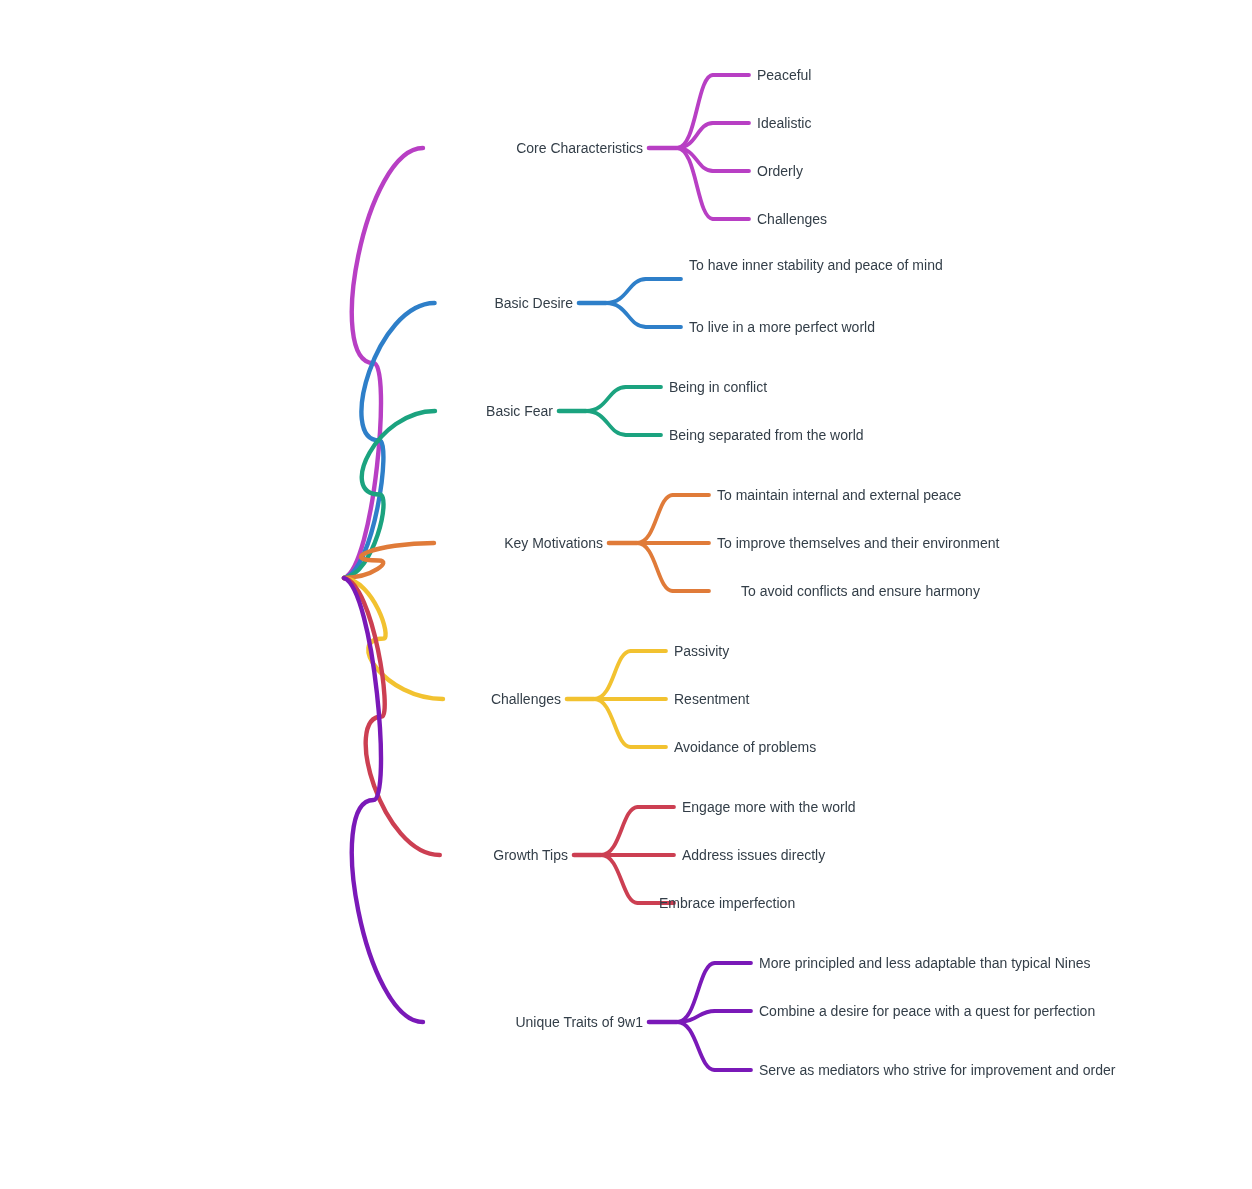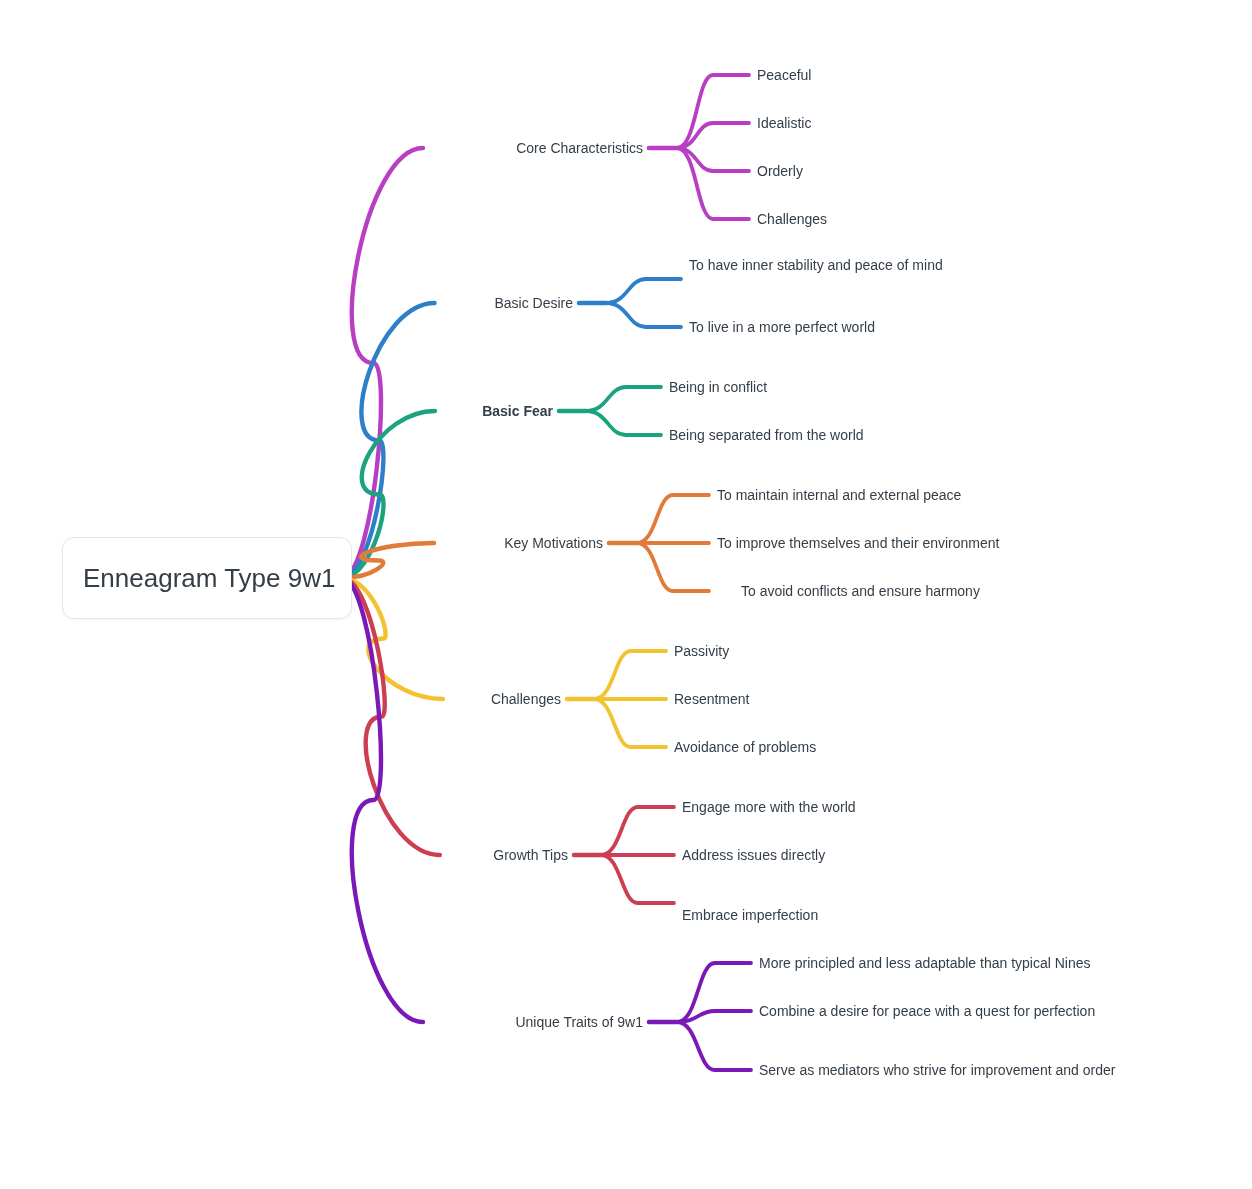--- a/index.html
+++ b/index.html
@@ -126,47 +126,44 @@
       <path d="M 344 578 C 374 589.1, 392 800, 373.5 800 C 325 800, 365 1022, 423 1022" fill="none" stroke="#7a19b8" stroke-width="4.4" stroke-linecap="round"></path>
       <path d="M 649 1022 L 677 1022" fill="none" stroke="#7a19b8" stroke-width="4.6" stroke-linecap="round"></path>
       <path d="M 677 1022 C 697.9 1022, 697.9 963, 715 963" fill="none" stroke="#7a19b8" stroke-width="3.8" stroke-linecap="round"></path>
       <path d="M 715 963 L 751 963" fill="none" stroke="#7a19b8" stroke-width="3.8" stroke-linecap="round"></path>
       <path d="M 677 1022 C 697.9 1022, 697.9 1011, 715 1011" fill="none" stroke="#7a19b8" stroke-width="3.8" stroke-linecap="round"></path>
       <path d="M 715 1011 L 751 1011" fill="none" stroke="#7a19b8" stroke-width="3.8" stroke-linecap="round"></path>
       <path d="M 677 1022 C 697.9 1022, 697.9 1070, 715 1070" fill="none" stroke="#7a19b8" stroke-width="3.8" stroke-linecap="round"></path>
       <path d="M 715 1070 L 751 1070" fill="none" stroke="#7a19b8" stroke-width="3.8" stroke-linecap="round"></path>
     </svg>
 
-  <div id="root-node">
-    <span id="root-node-text">Enneagram Type 9w1</span>
-  </div>
 
   <div id="labels-layer">
       <div class="node-label branch-label" style="right: 609px; top: 148px;">Core Characteristics</div>
       <div class="node-label leaf-label" style="left: 757px; top: 75px;">Peaceful</div>
       <div class="node-label leaf-label" style="left: 757px; top: 123px;">Idealistic</div>
       <div class="node-label leaf-label" style="left: 757px; top: 171px;">Orderly</div>
       <div class="node-label leaf-label" style="left: 757px; top: 219px;">Challenges</div>
       <div class="node-label branch-label" style="right: 679px; top: 303px;">Basic Desire</div>
       <div class="node-label leaf-label" style="left: 689px; top: 265px;">To have inner stability and peace of mind</div>
       <div class="node-label leaf-label" style="left: 689px; top: 327px;">To live in a more perfect world</div>
-      <div class="node-label branch-label" style="right: 699px; top: 411px; font-weight: bold;">Basic Fear</div>
+      <div class="node-label branch-label" style="right: 699px; top: 411px;">Basic Fear</div>
       <div class="node-label leaf-label" style="left: 669px; top: 387px;">Being in conflict</div>
       <div class="node-label leaf-label" style="left: 669px; top: 435px;">Being separated from the world</div>
       <div class="node-label branch-label" style="right: 649px; top: 543px;">Key Motivations</div>
       <div class="node-label leaf-label" style="left: 717px; top: 495px;">To maintain internal and external peace</div>
       <div class="node-label leaf-label" style="left: 717px; top: 543px;">To improve themselves and their environment</div>
       <div class="node-label leaf-label" style="left: 717px; top: 591px; margin-left: 24px;">To avoid conflicts and ensure harmony</div>
       <div class="node-label branch-label" style="right: 691px; top: 699px;">Challenges</div>
       <div class="node-label leaf-label" style="left: 674px; top: 651px;">Passivity</div>
       <div class="node-label leaf-label" style="left: 674px; top: 699px;">Resentment</div>
       <div class="node-label leaf-label" style="left: 674px; top: 747px;">Avoidance of problems</div>
       <div class="node-label branch-label" style="right: 684px; top: 855px;">Growth Tips</div>
       <div class="node-label leaf-label" style="left: 682px; top: 807px;">Engage more with the world</div>
       <div class="node-label leaf-label" style="left: 682px; top: 855px;">Address issues directly</div>
-      <div class="node-label leaf-label" style="left: 682px; top: 903px; margin-top: 12px;">Embrace imperfection</div>
+      <div class="node-label leaf-label" style="left: 659px; top: 903px;">Embrace imperfection</div>
       <div class="node-label branch-label" style="right: 609px; top: 1022px;">Unique Traits of 9w1</div>
       <div class="node-label leaf-label wrap" style="left: 759px; top: 963px;">More principled and less adaptable than typical Nines</div>
       <div class="node-label leaf-label wrap" style="left: 759px; top: 1011px;">Combine a desire for peace with a quest for perfection</div>
       <div class="node-label leaf-label wrap" style="left: 759px; top: 1070px;">Serve as mediators who strive for improvement and order</div>
     </div>
 
 </div>
 
 </body></html>

